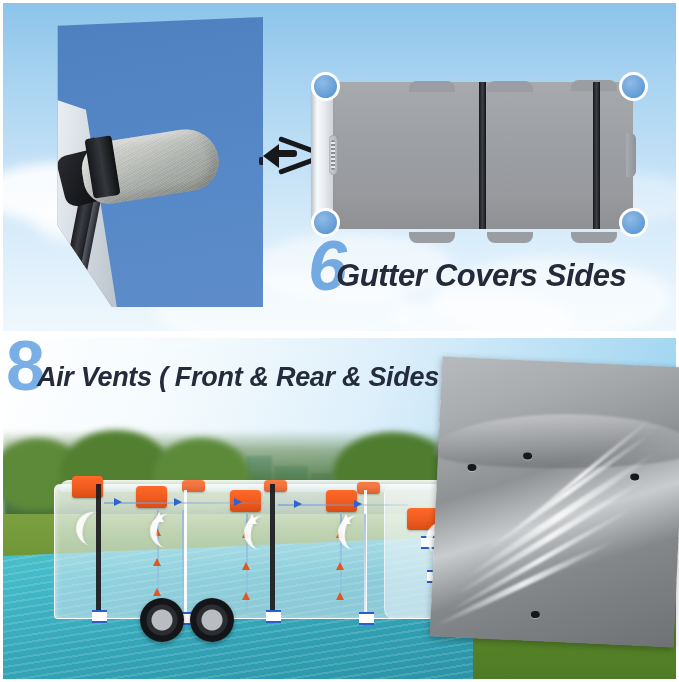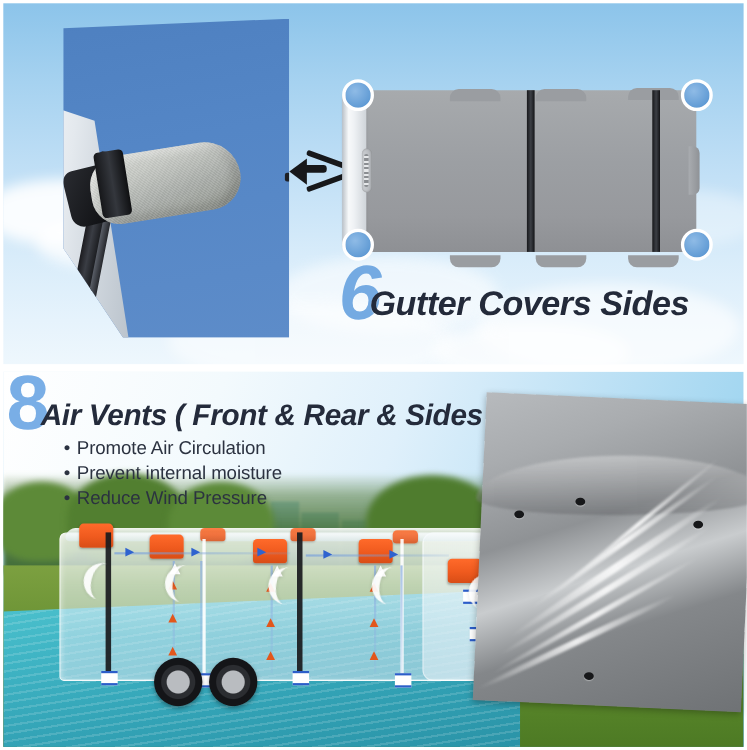--- a/index.html
+++ b/index.html
@@ -319,25 +319,20 @@
 
     <div class="grass"></div>
     <div class="ground-teal"></div>
   </div>
 
   <div class="head-bot">
     <div class="head-row">
       <span class="big-num8">8</span>
       <span class="head-title8">Air Vents ( Front &amp; Rear &amp; Sides )</span>
     </div>
-    <ul class="bullets">
-      <li>Promote Air Circulation</li>
-      <li>Prevent internal moisture</li>
-      <li>Reduce Wind Pressure</li>
-    </ul>
   </div>
 
   <div class="rv-render">
     <div class="rv-nose"></div>
     <div class="rv-shell"></div>
     <div class="rv-roof"></div>
 
     <div class="vent-cap" style="left:18px;top:6px;"></div>
     <div class="vent-cap" style="left:82px;top:16px;"></div>
     <div class="vent-cap small" style="left:128px;top:10px;"></div>

